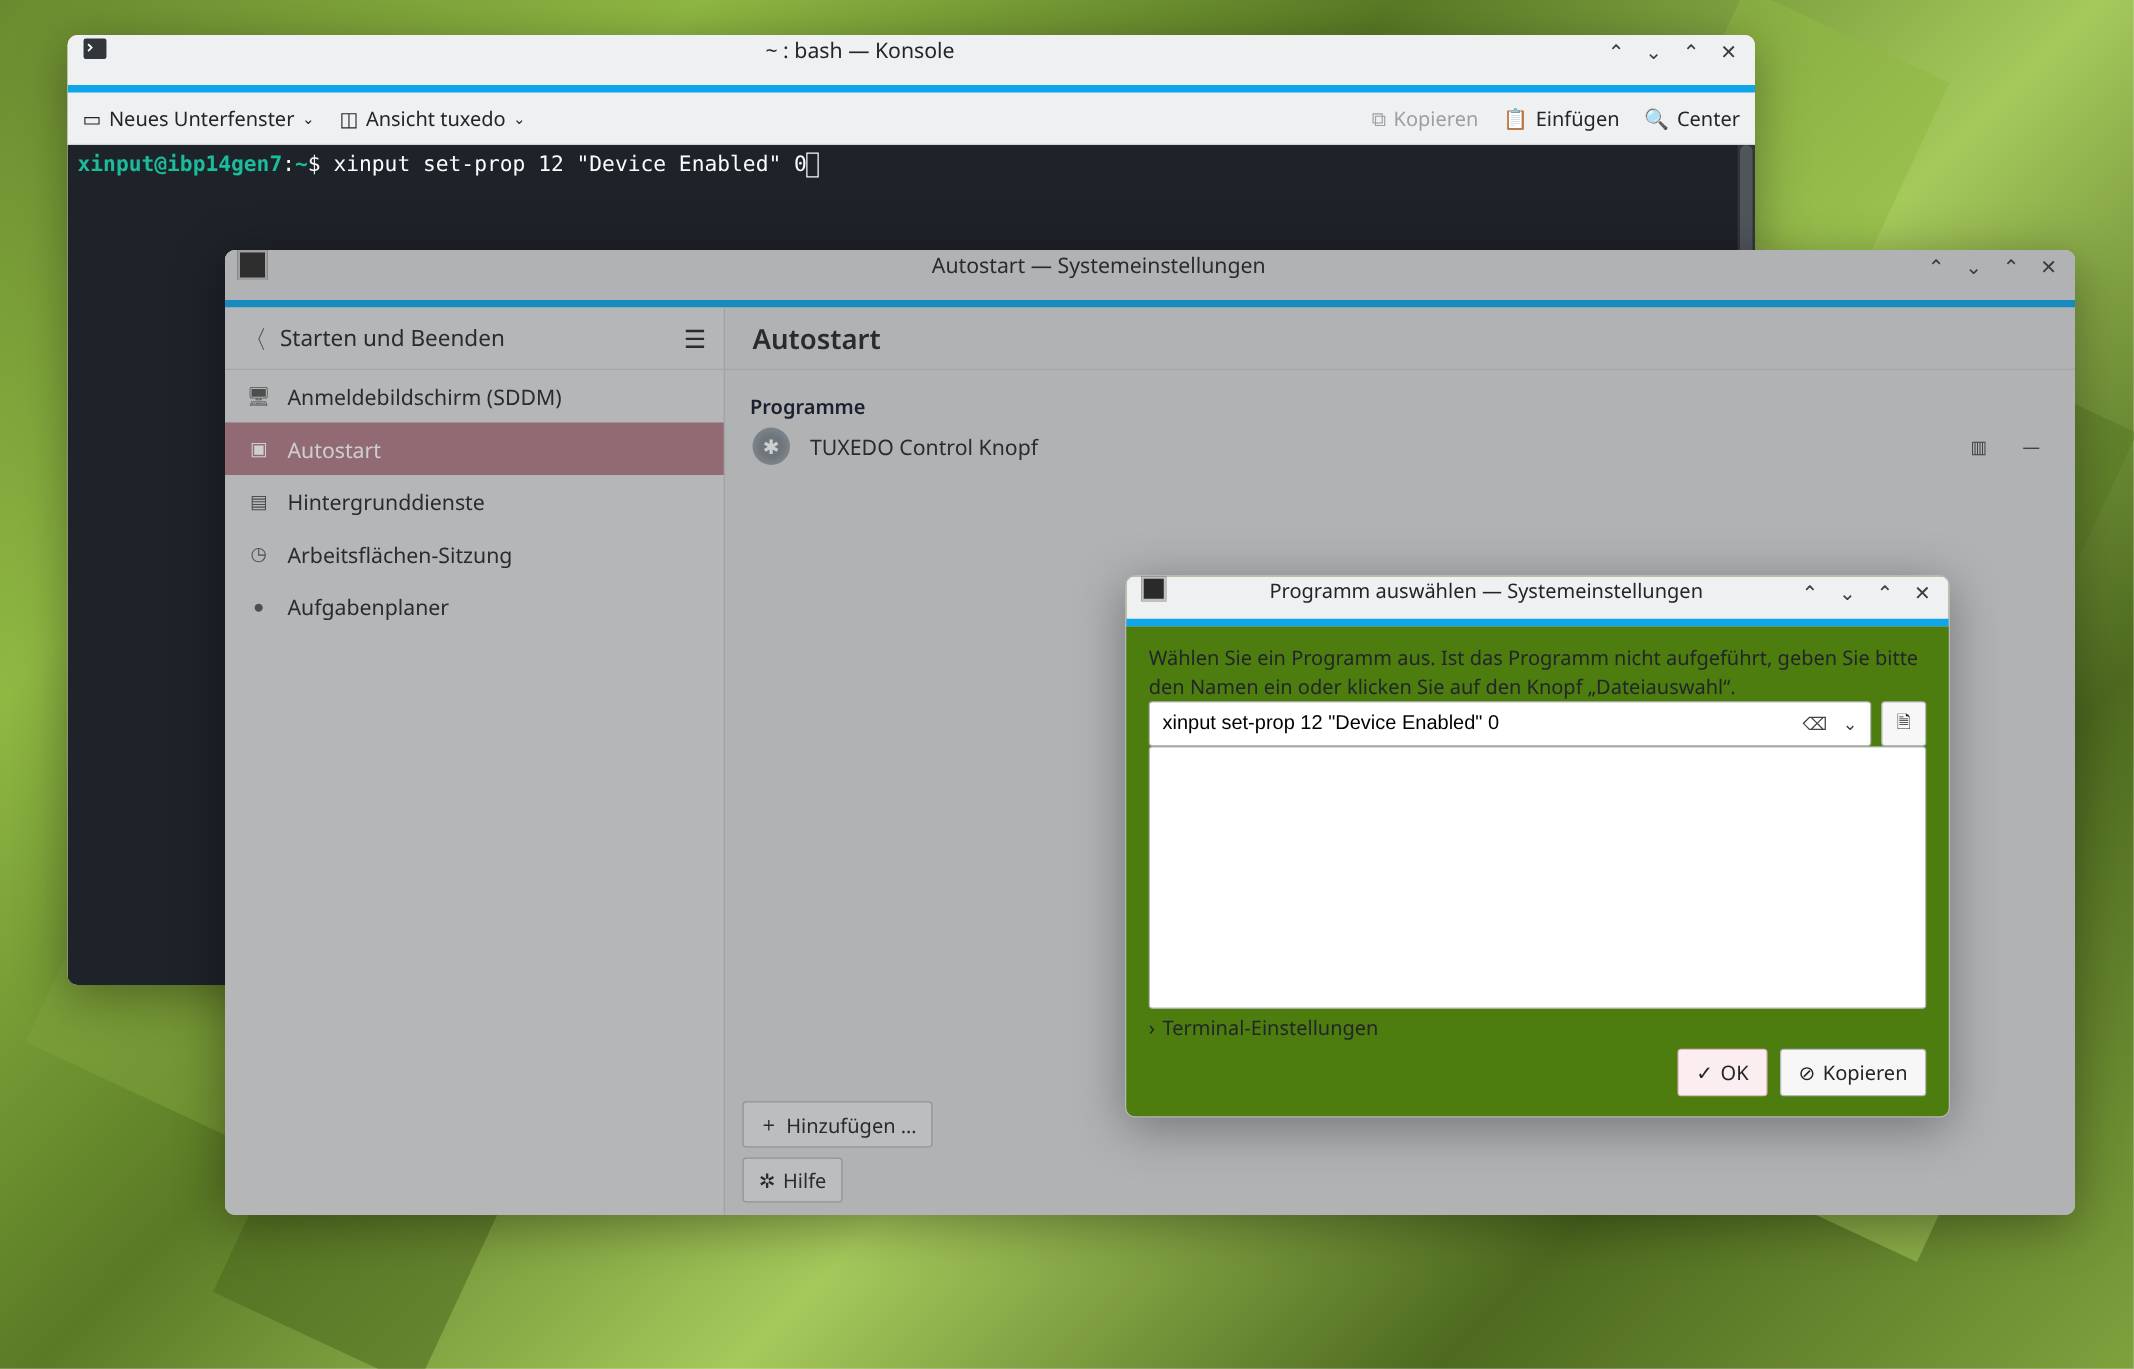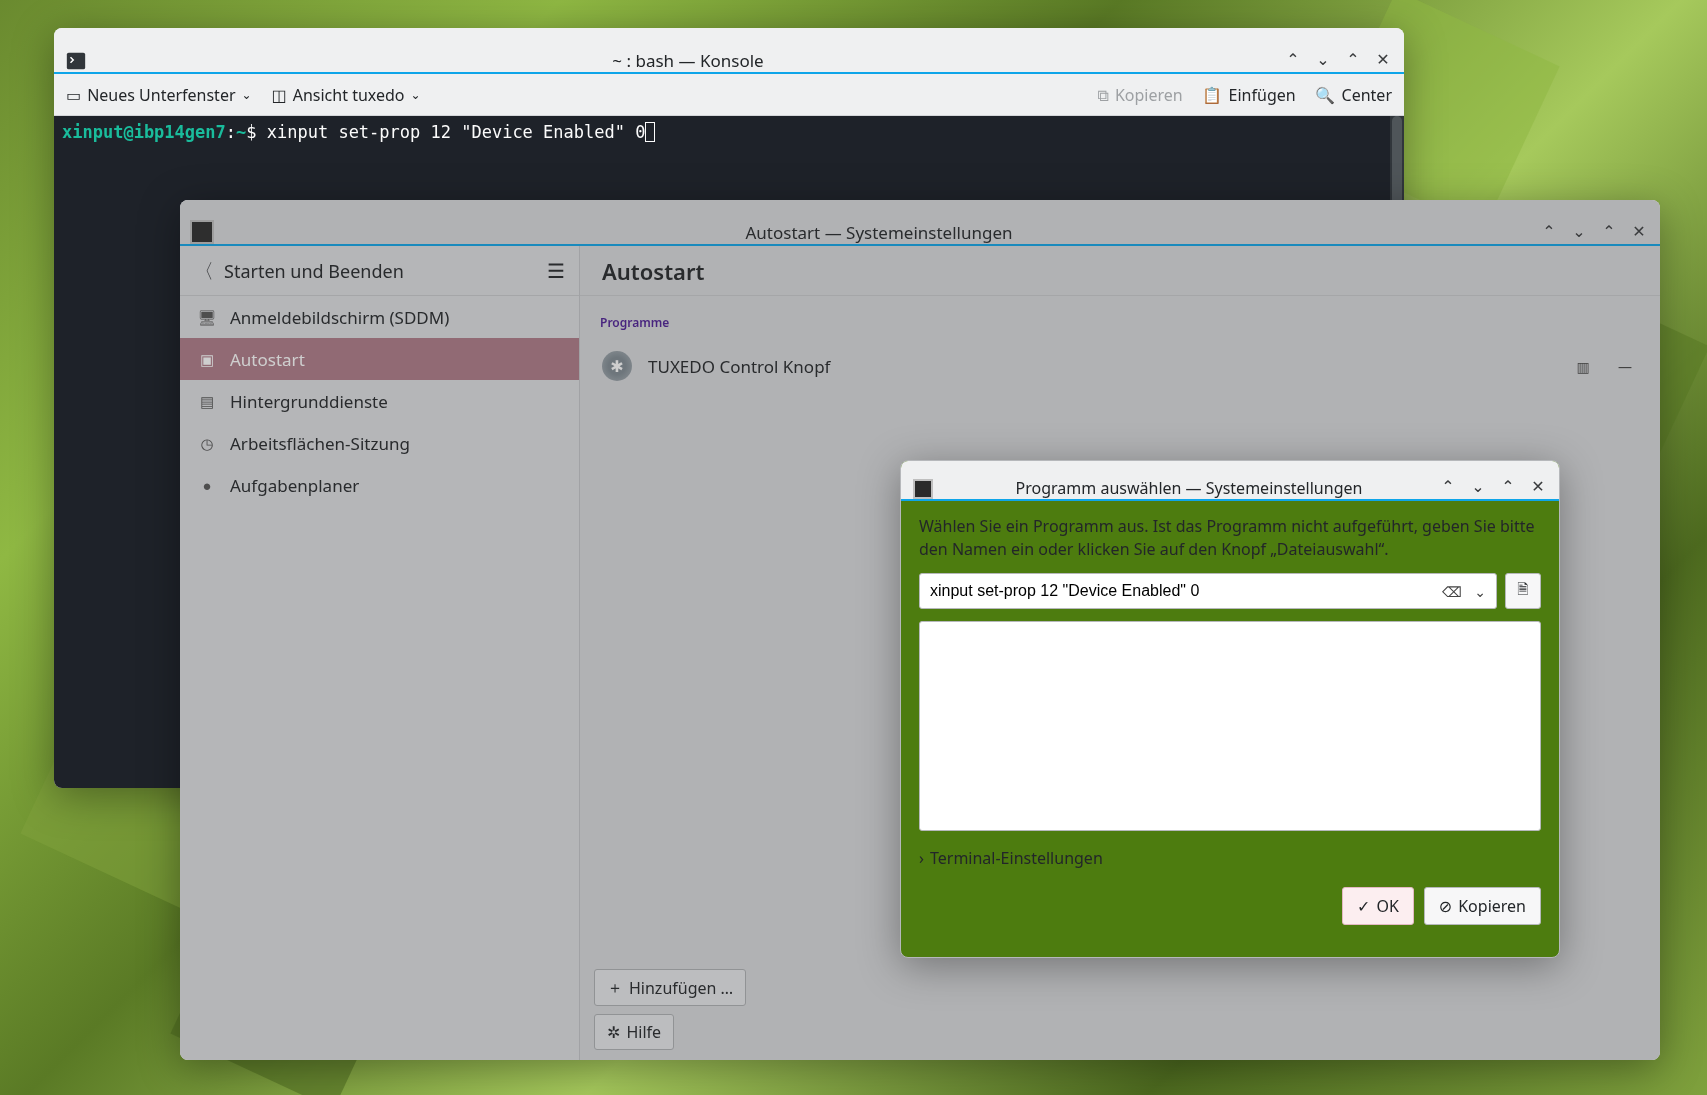--- a/index.html
+++ b/index.html
@@ -12,21 +12,21 @@
     color: #232629;
   }
   .bgpoly{position:absolute;width:180px;height:180px;transform:rotate(25deg);opacity:.55;}
   .bp1{background:#8fb843;top:20px;left:1350px}
   .bp2{background:#5a7a25;top:300px;left:1500px}
   .bp3{background:#a6c95c;top:800px;left:1400px}
   .bp4{background:#4d6a1f;top:900px;left:200px}
   .bp5{background:#7fa13d;top:700px;left:50px}
 
   .window{position:absolute;border-radius:8px;box-shadow:0 8px 40px rgba(0,0,0,.35);overflow:hidden}
-  .titlebar{height:46px;display:flex;align-items:flex-end;background:#eff0f1;border-bottom:2px solid #0ea5e9;position:relative}
+  .titlebar{height:46px;display:flex;align-items:flex-start;background:#eff0f1;border-bottom:6px solid #0ea5e9;position:relative}
   .titlebar .title{flex:1;text-align:center;font-size:17px;color:#232629}
   .tb-left{width:44px;display:flex;align-items:center;justify-content:center}
   .tb-right{display:flex;align-items:center;gap:0;padding-right:6px}
   .tb-btn{width:26px;height:26px;display:flex;align-items:center;justify-content:center;border-radius:3px;cursor:pointer;font-size:16px;color:#3a3c3e;margin:0 2px}
 
   
   .konsole{left:54px;top:28px;width:1350px;height:760px;background:#eff0f1}
   .konsole .tb-left svg{width:22px;height:22px}
   .kon-toolbar{height:42px;background:#eff0f1;display:flex;align-items:center;padding:0 12px;gap:20px;border-bottom:1px solid #d4d6d9}
   .kon-tool{display:flex;align-items:center;gap:6px;font-size:16px;color:#232629;cursor:pointer}
@@ -35,48 +35,48 @@
   .kon-term{background:#1e2229;flex:1;height:calc(100% - 88px);padding:6px 8px;font-family:"Hack","DejaVu Sans Mono",monospace;font-size:17px;color:#fcfcfc;position:relative}
   .kt-prompt .user{color:#1abc9c;font-weight:bold}
   .kt-prompt .colon{color:#fcfcfc}
   .kt-prompt .path{color:#1abc9c;font-weight:bold}
   .kt-prompt .dollar{color:#fcfcfc}
   .kon-scroll{position:absolute;right:0;top:0;width:14px;height:100%;background:#31363b}
   .kon-scroll-thumb{width:10px;height:100%;margin:0 auto;background:#4f5559;border-radius:5px}
   .term-cursor{display:inline-block;width:10px;height:20px;border:1px solid #fcfcfc;vertical-align:text-bottom}
 
   
-  .settings{left:180px;top:200px;width:1480px;height:860px;background:#d6d7da}
+  .settings{left:180px;top:200px;width:1480px;height:772px;background:#d6d7da}
   .settings .overlay{position:absolute;inset:0;background:rgba(60,60,60,.25);pointer-events:none;z-index:5}
   .settings-body{display:flex;height:calc(100% - 46px);position:relative}
   .s-sidebar{width:400px;background:#dedfe2;border-right:1px solid #c3c5c8;display:flex;flex-direction:column}
   .s-crumb{height:50px;display:flex;align-items:center;padding:0 14px;gap:10px;font-size:18px;border-bottom:1px solid #c8cacd}
   .s-crumb-back{font-size:20px;color:#4a4c4f;cursor:pointer}
   .s-crumb-ham{margin-left:auto;cursor:pointer;font-size:20px}
   .s-list{flex:1}
   .s-item{height:42px;display:flex;align-items:center;gap:14px;padding:0 18px;font-size:17px;cursor:pointer}
   .s-item.active{background:#ae7a87;color:#fff}
   .s-item .ico{width:18px;height:18px;display:inline-flex;align-items:center;justify-content:center;font-size:15px;color:#555}
   .s-item.active .ico{color:#fff}
   .s-main{flex:1;background:#d9dadd;display:flex;flex-direction:column}
   .s-main-head{height:50px;display:flex;align-items:center;padding:0 22px;font-size:22px;font-weight:600;border-bottom:1px solid #c8cacd}
   .s-section{padding:18px 20px}
-  .s-section-title{font-size:12px;font-weight:600;margin-bottom:14px;color:#4c1d95}
+  .s-section-title{font-size:16px;font-weight:600;color:#0f172a}
   .s-prog-row{display:flex;align-items:center;gap:16px;padding:6px 2px}
   .s-prog-ico{width:30px;height:30px;border-radius:50%;background:radial-gradient(circle,#7f8a92 40%,#a8b0b6 100%);display:flex;align-items:center;justify-content:center;color:#fff;font-size:16px}
   .s-prog-name{font-size:17px;flex:1}
   .s-prog-act{width:26px;height:26px;display:flex;align-items:center;justify-content:center;cursor:pointer;color:#444}
   .s-bottom{margin-top:auto;padding:10px 14px;display:flex;flex-direction:column;gap:8px;align-items:flex-start}
   .s-btn{border:1px solid #aeb0b3;background:#e7e8eb;border-radius:3px;padding:6px 12px;font-size:16px;display:inline-flex;align-items:center;gap:6px;cursor:pointer}
 
   
   .dialog{left:900px;top:460px;width:660px;background:#4d7c0f;border:1px solid #b6b8bb;z-index:50}
   .dialog .titlebar{background:#eff0f1;height:40px}
   .dialog .titlebar .title{font-size:16px}
-  .dlg-body{padding:14px 18px 32px;display:flex;flex-direction:column;gap:12px}
+  .dlg-body{padding:14px 18px 16px;display:flex;flex-direction:column;gap:0}
   .dlg-text{font-size:16px;line-height:1.45}
   .dlg-row1{display:flex;gap:8px}
   .dlg-input-wrap{flex:1;position:relative;border:1px solid #b6b8bb;border-radius:3px;background:#fff;height:36px;display:flex;align-items:center}
   .dlg-input{flex:1;border:none;outline:none;font-size:16px;padding:0 10px;background:transparent}
   .dlg-input-btn{width:24px;height:24px;display:flex;align-items:center;justify-content:center;cursor:pointer;color:#444;margin-right:4px}
   .dlg-file-btn{width:36px;height:36px;border:1px solid #b6b8bb;border-radius:3px;background:#f7f7f8;display:flex;align-items:center;justify-content:center;cursor:pointer}
   .dlg-listbox{border:1px solid #b6b8bb;border-radius:3px;background:#fff;height:210px}
   .dlg-expander{display:flex;align-items:center;gap:6px;font-size:16px;cursor:pointer;margin-top:4px}
   .dlg-actions{display:flex;justify-content:flex-end;gap:10px;margin-top:6px}
   .dlg-btn{border:1px solid #b6b8bb;background:#f7f7f8;border-radius:3px;padding:7px 14px;font-size:16px;display:inline-flex;align-items:center;gap:6px;cursor:pointer}

